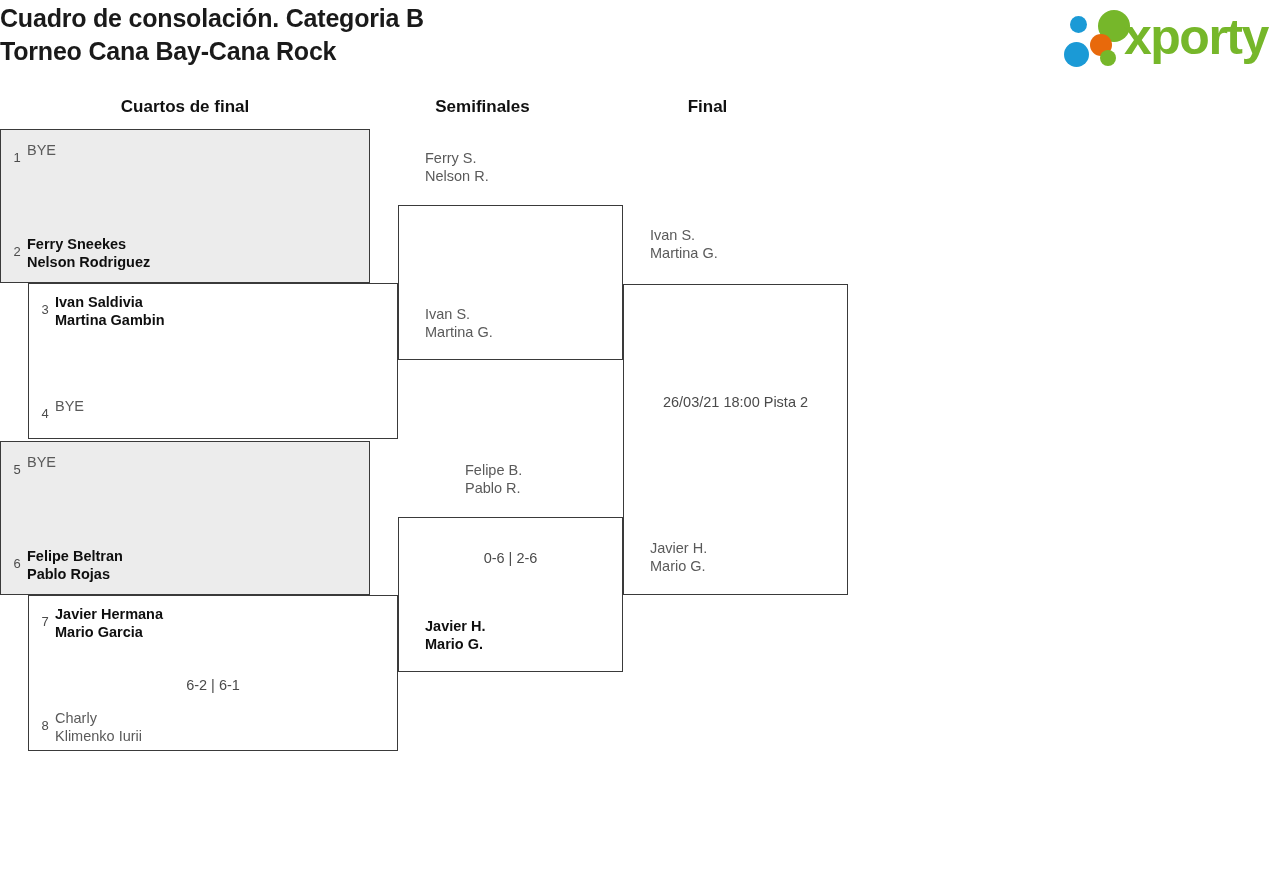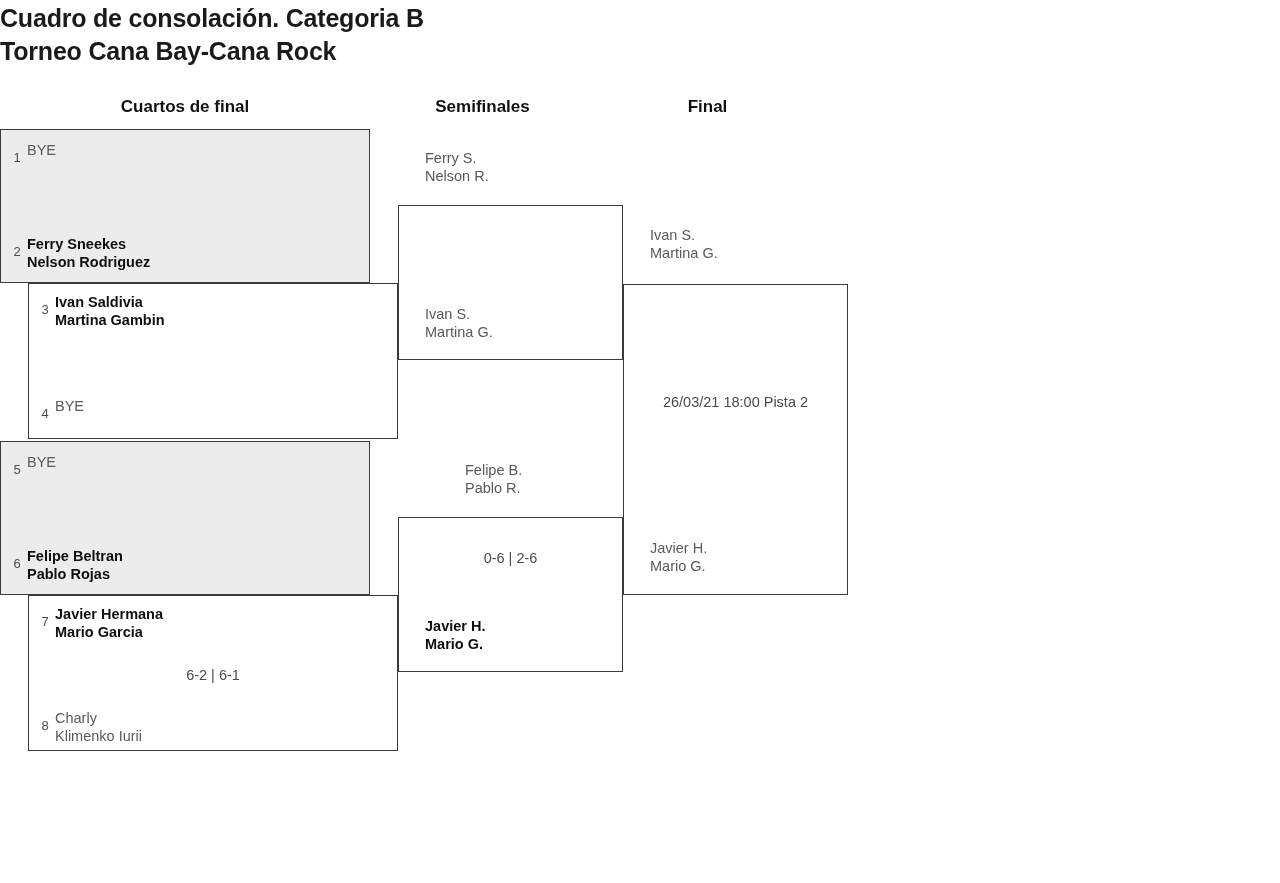--- a/index.html
+++ b/index.html
@@ -129,20 +129,30 @@
 </style>
 </head>
 <body>
 
 <div class="header">
   <div class="title-block">
     <div class="title-line">Cuadro de consolación. Categoria B</div>
     <div class="title-line">Torneo Cana Bay-Cana Rock</div>
   </div>
 
+  <div class="logo">
+    <div class="logo-dots">
+      <span class="dot dot-blue-sm"></span>
+      <span class="dot dot-green-lg"></span>
+      <span class="dot dot-orange"></span>
+      <span class="dot dot-blue-lg"></span>
+      <span class="dot dot-green-sm"></span>
+    </div>
+    <div class="logo-word">xporty</div>
+  </div>
 </div>
 
 <div class="round-head" id="rh-0">Cuartos de final</div>
 <div class="round-head" id="rh-1">Semifinales</div>
 <div class="round-head" id="rh-2">Final</div>
 
 <div class="bracket">
 
   <div class="match shaded" id="m-qf1" style="left:0px; top:129px; width:370px; height:154px;">
     <div class="slot" style="top:10px; height:62px; width:370px;">
@@ -199,21 +209,21 @@
   </div>
 
   <div class="match plain" id="m-qf4" style="left:0px; top:595px; width:370px; height:156px;">
     <div class="slot" style="top:8px; height:46px; width:370px;">
       <div class="seed">7</div>
       <div class="names winner">
         <span class="pname">Javier Hermana</span>
         <span class="pname">Mario Garcia</span>
       </div>
     </div>
-    <div class="score" style="top:70px;">6-2 | 6-1</div>
+    <div class="score" style="top:80px;">6-2 | 6-1</div>
     <div class="slot" style="top:112px; height:46px; width:370px;">
       <div class="seed">8</div>
       <div class="names loser">
         <span class="pname">Charly</span>
         <span class="pname">Klimenko Iurii</span>
       </div>
     </div>
   </div>
 
   <div class="match plain" id="m-sf1" style="left:370px; top:205px; width:225px; height:155px;">

